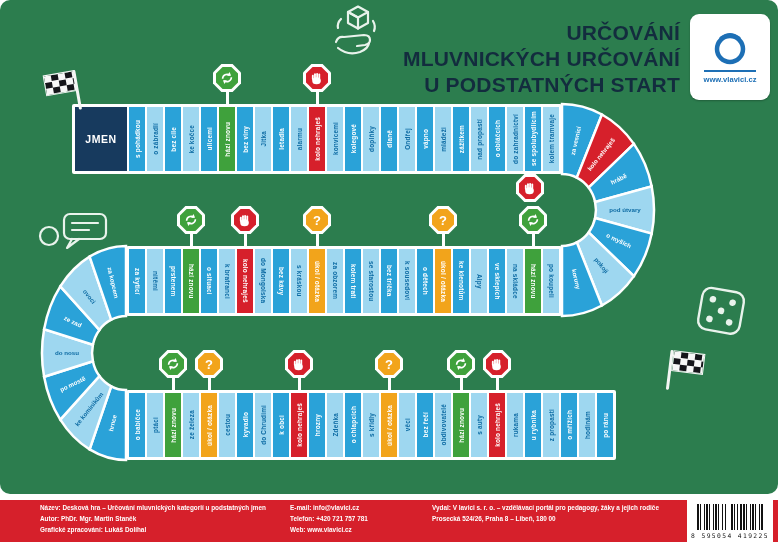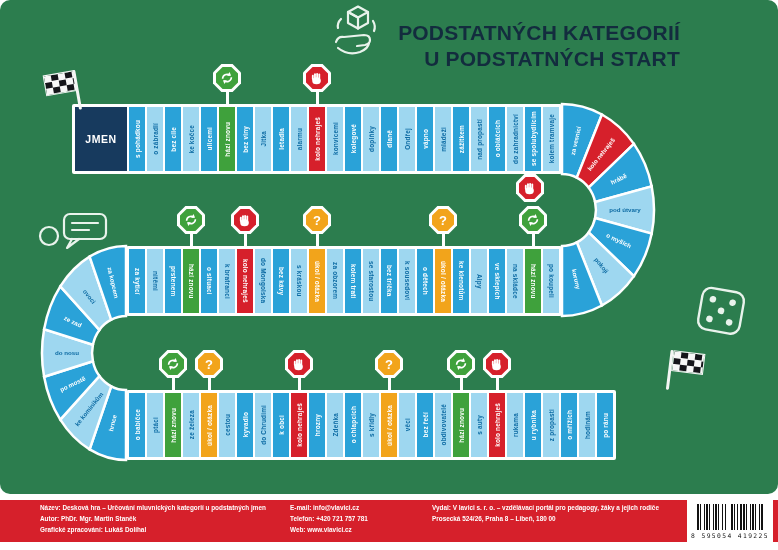--- a/index.html
+++ b/index.html
@@ -452,22 +452,30 @@
             <rect x="6.3" y="4.2" width="2.3" height="8" rx="1.1"></rect>
             <rect x="9" y="3.6" width="2.3" height="8.6" rx="1.1"></rect>
             <rect x="11.7" y="4.4" width="2.3" height="8" rx="1.1"></rect>
             <ellipse cx="9.4" cy="13.4" rx="5.4" ry="4.4"></ellipse>
           </svg>
         </div>
       </div>
     </div>
 
   <div class="title">
-    <div>PODSTATNÝCH KATEGORIÍ</div>
+    <div>URČOVÁNÍ</div>
+    <div>MLUVNICKÝCH URČOVÁNÍ</div>
     <div>U PODSTATNÝCH START</div>
+  </div>
+  <div class="logo">
+    <svg width="42" height="36" viewBox="0 0 42 36">
+      <circle cx="21" cy="19" r="13" fill="none" stroke="#1d6fb5" stroke-width="4.5"></circle>
+      <path d="M12 8q9-7 18 0" fill="none" stroke="#1d6fb5" stroke-width="3" stroke-linecap="round"></path>
+    </svg>
+    <div class="url">www.vlavici.cz</div>
   </div>
 
   <svg class="deco" style="left:322px;top:4px" width="66" height="58" viewBox="0 0 66 58">
     <g fill="none" stroke="#e9f3ec" stroke-width="2.2" stroke-linecap="round" stroke-linejoin="round">
       <path d="M26 8l10-5.5L46 8l-10 5.5z"></path>
       <path d="M26 8v11l10 5.5V13.5z"></path>
       <path d="M46 8v11l-10 5.5"></path>
       <path d="M19 15q-4 4-3 9"></path>
       <path d="M51 17q3 5 1 10"></path>
       <path d="M14 38q2-6 8-5l20-2q6 0 6 5 0 4-5 5l-8 1"></path>

